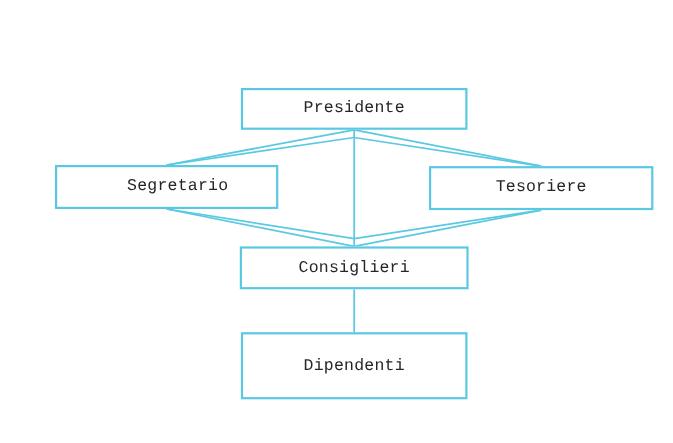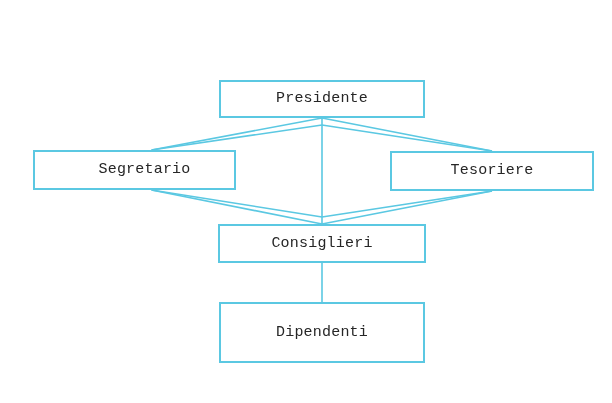--- a/index.html
+++ b/index.html
@@ -51,21 +51,21 @@
     line-height: 1.15;
   }
   .node .sublabel {
     font-size: 12px;
     font-style: italic;
     color: var(--text);
     margin-top: 3px;
     line-height: 1.1;
   }
   .node-presidente  { left: 204px; top: 80px;  width: 206px; height: 38px; }
-  .node-segretario  { left: 18px;  top: 150px; width: 203px; height: 40px; padding-left: 20px; }
+  .node-segretario  { left: 35px;  top: 150px; width: 203px; height: 40px; padding-left: 20px; }
   .node-tesoriere   { left: 375px; top: 151px; width: 204px; height: 40px; }
   .node-consiglieri { left: 203px; top: 224px; width: 208px; height: 39px; }
   .node-dipendenti  { left: 204px; top: 302px; width: 206px; height: 61px; }
 </style>
 </head>
 <body>
 
 <div class="canvas">
 
   <svg class="connectors" viewBox="0 0 612 403" xmlns="http://www.w3.org/2000/svg" aria-hidden="true">

